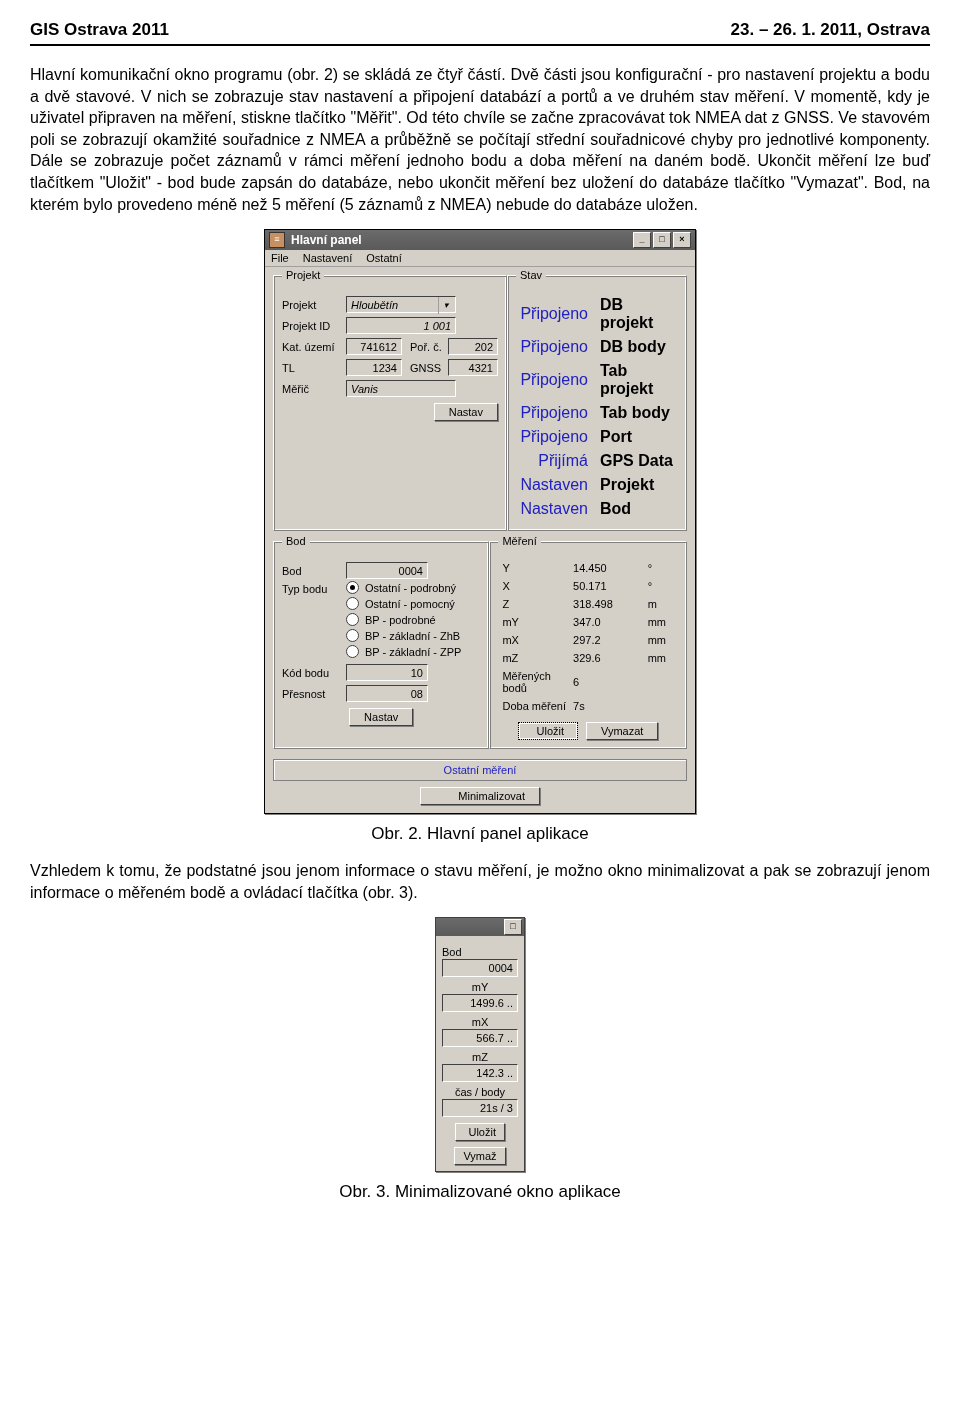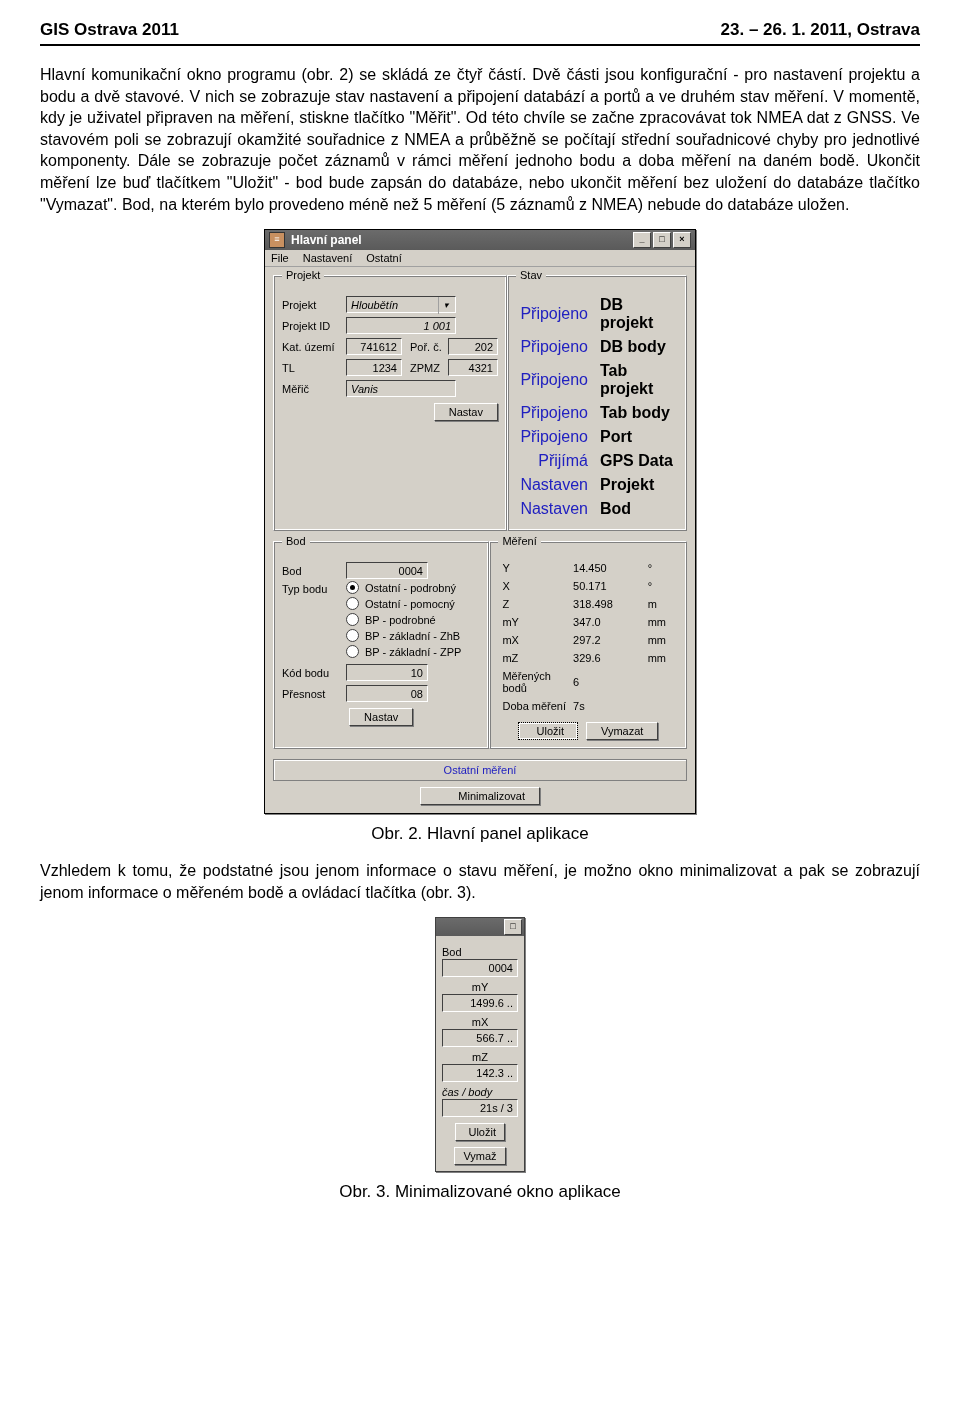--- a/index.html
+++ b/index.html
@@ -3,21 +3,21 @@
 <meta charset="utf-8">
 <style>
   body {
     margin: 0;
     padding: 0;
     font-family: Arial, Helvetica, sans-serif;
     background: #fff;
     width: 960px;
   }
   .page {
-    padding: 20px 40px;
+    padding: 20px 30px;
   }
   .header-row {
     display: flex;
     justify-content: space-between;
     font-weight: bold;
     font-size: 17px;
     margin-bottom: 4px;
   }
   .header-rule {
     border: none;
@@ -285,21 +285,21 @@
             </div>
             <div class="frow">
               <span class="flabel">Kat. území</span>
               <span class="txt w56">741612</span>
               <span class="flabel-s" style="margin-left:4px">Poř. č.</span>
               <span class="txt w50">202</span>
             </div>
             <div class="frow">
               <span class="flabel">TL</span>
               <span class="txt w56">1234</span>
-              <span class="flabel-s" style="margin-left:4px">ZPMZ</span>
+              <span class="flabel-s" style="margin-left:4px">GNSS</span>
               <span class="txt w50">4321</span>
             </div>
             <div class="frow">
               <span class="flabel">Měřič</span>
               <span class="txt w110">Vanis</span>
             </div>
             <div class="btnrow-right">
               <button class="btn3d">Nastav</button>
             </div>
           </div>
@@ -463,21 +463,21 @@
       </div>
       <div class="body">
         <div class="lbl">Bod</div>
         <div class="val">0004</div>
         <div class="lbl" style="text-align:center">mY</div>
         <div class="val">1499.6 ..</div>
         <div class="lbl" style="text-align:center">mX</div>
         <div class="val">566.7 ..</div>
         <div class="lbl" style="text-align:center">mZ</div>
         <div class="val">142.3 ..</div>
-        <div class="lbl" style="font-style:italic">čas / body</div>
+        <div class="lbl" style="text-align:center;">čas / body</div>
         <div class="val">21s / 3</div>
         <button class="btn3d">Uložit</button>
         <button class="btn3d">Vymaž</button>
       </div>
     </div>
   </div>
 
   <p class="caption">
     <b>Obr. 3.</b><span> Minimalizované okno aplikace</span>
   </p>

